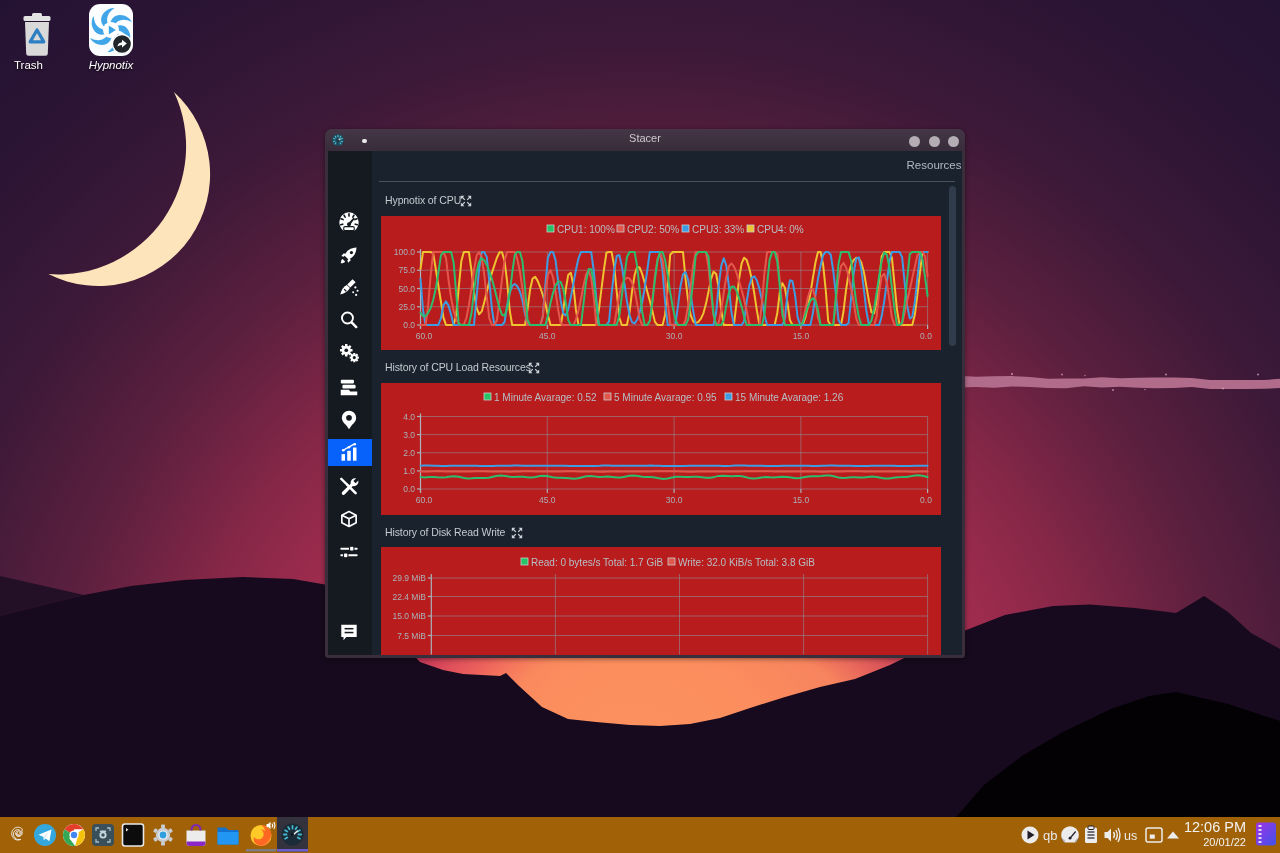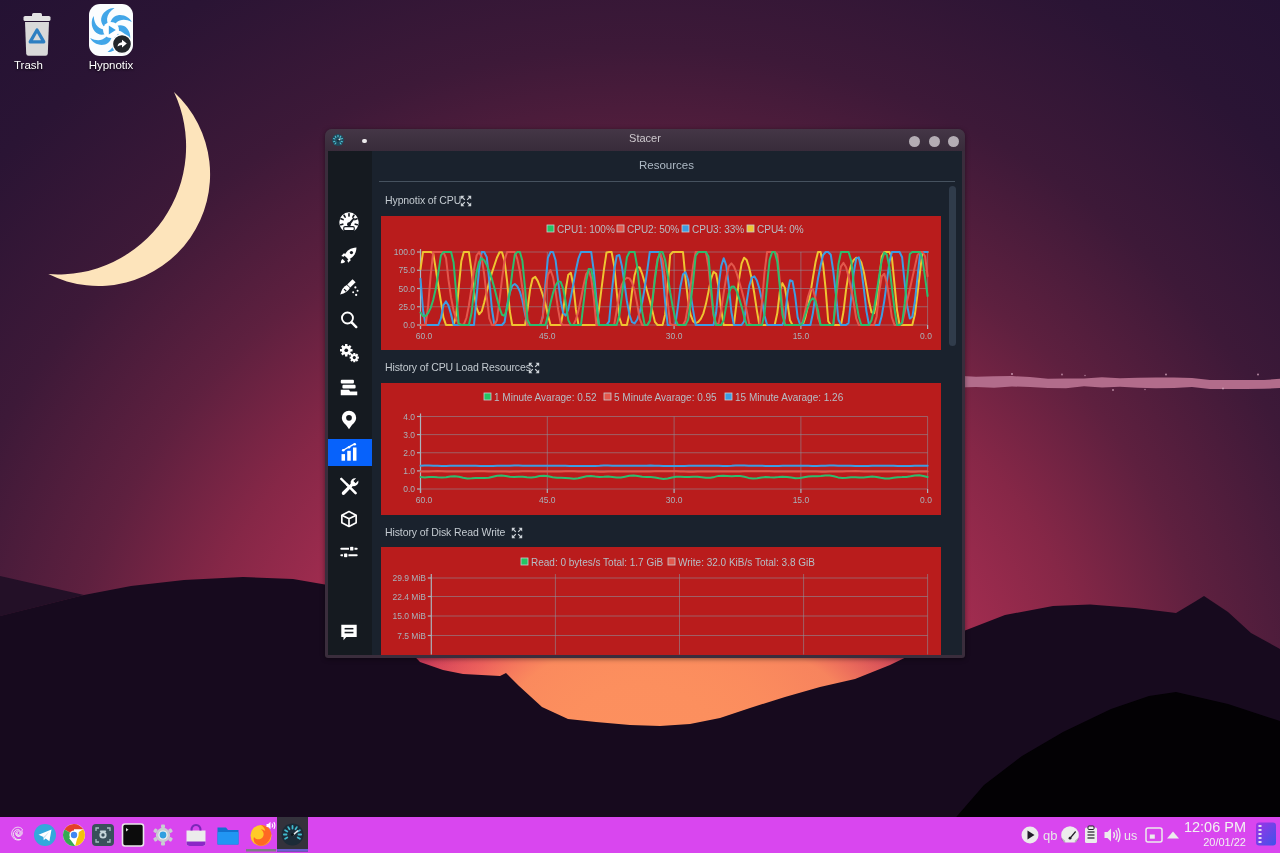--- a/index.html
+++ b/index.html
@@ -86,21 +86,21 @@
         <path d="M0,-2 C-5.5,-7 -6,-16 3.5,-22 C-0.5,-22.5 -7,-19.5 -9.3,-13.5 C-11.3,-8 -8,-3 -3,-0.8 Z" transform="rotate(240)"></path>
         <path d="M0,-2 C-5.5,-7 -6,-16 3.5,-22 C-0.5,-22.5 -7,-19.5 -9.3,-13.5 C-11.3,-8 -8,-3 -3,-0.8 Z" transform="rotate(300)"></path>
       </g>
       <circle cx="0" cy="0" r="8" fill="#fff"></circle>
       <path d="M-2.2,-4.5 L4.8,0 -2.2,4.5 Z" fill="#3aa3e8"></path>
     </g>
     <circle cx="33" cy="40" r="9.5" fill="#22262a" stroke="#fff" stroke-width="1.3"></circle>
     <path d="M28.5,42.5 Q29,38.5 33,38.2 L33,35.8 37.8,39.6 33,43.4 33,40.9 Q30.2,41 28.5,42.5 Z" fill="#fff"></path>
   </svg>
 </div>
-<div class="abs" style="left:85px;top:59px;width:52px;height:14px;text-align:center;font-size:11.5px;color:#fff;text-shadow:0 1px 2px rgba(0,0,0,.8)">Hypnotix</div>
+<div class="abs" style="left:85px;top:59px;width:52px;height:14px;text-align:center;font-size:11.5px;font-style:italic;color:#fff;text-shadow:0 1px 2px rgba(0,0,0,.8)">Hypnotix</div>
 
 <div id="win">
   <div id="titlebar">
     <svg class="abs" style="left:7px;top:5px" width="12" height="12" viewBox="0 0 12 12">
       <circle cx="6" cy="6" r="6" fill="#1f4a5c"></circle>
       <g stroke="#4fc3d5" stroke-width="1.1" stroke-linecap="round">
         <line x1="6" y1="1.4" x2="6" y2="2.8"></line>
           <line x1="3.2" y1="2.2" x2="3.9" y2="3.4"></line>
         <line x1="8.8" y1="2.2" x2="8.1" y2="3.4"></line>
           <line x1="1.6" y1="4.5" x2="2.9" y2="5"></line>
@@ -217,21 +217,21 @@
 </svg>
 <svg class="sbi" style="top:491.5px" viewBox="0 0 20 20">
   <path d="M3,3.5 L17,3.5 17,14.5 7.5,14.5 5,17.5 5,14.5 3,14.5 Z" fill="#fff"></path>
   <g stroke="#151a20" stroke-width="1.4">
         <line x1="6" y1="7" x2="14" y2="7"></line>
         <line x1="6" y1="10.5" x2="14" y2="10.5"></line>
       </g>
 </svg>
 
   <div id="content">
-    <div class="abs" style="left:0;right:0;top:8px;text-align:center;font-size:11.5px;color:#aebac5">Resources</div>
+    <div class="abs" style="left:0;right:0;top:8px;text-align:right;font-size:11.5px;color:#aebac5">Resources</div>
     <div class="abs" style="left:7px;right:7px;top:29.5px;height:1px;background:#46525f"></div>
     <div class="hdr" style="left:13.5px;top:43px">Hypnotix of CPU</div>
 <svg class="abs" style="left:88px;top:44px" width="12" height="12" viewBox="0 0 12 12">
         <g stroke="#cdd3d8" stroke-width="1.2" fill="none">
           <path d="M4.8,4.8 L2,2 M7.2,4.8 L10,2 M7.2,7.2 L10,10 M4.8,7.2 L2,10"></path>
         </g>
         <g fill="#cdd3d8">
           <path d="M0.8,0.8 L4.4,0.8 0.8,4.4 Z"></path>
           <path d="M11.2,0.8 L11.2,4.4 7.6,0.8 Z"></path>
           <path d="M11.2,11.2 L7.6,11.2 11.2,7.6 Z"></path>
@@ -414,21 +414,21 @@
               <text x="45" y="91.5">7.5 MiB</text>
   </g>
   </g>
 </svg>
 </div>
 
     <div class="abs" style="left:577.5px;top:35px;width:7px;height:160px;border-radius:3.5px;background:#303c4b"></div>
   </div>
 </div>
 
-<div class="abs" id="taskbar" style="left:0;top:817px;width:1280px;height:36px;background:#d946ef">
+<div class="abs" id="taskbar" style="left:0;top:817px;width:1280px;height:36px;background:#a16207">
   <svg class="abs" style="left:0;top:0" width="1280" height="36" viewBox="0 0 1280 36">
 
   <path d="M22.3,12.1 C20.2,9.9 16.7,9.6 14.3,11.4 C11.4,13.5 10.9,17.8 13.1,20.6 C14.9,22.9 18.2,23.7 20.7,22.4 C18.8,23 16.4,22.5 15,21 C13,19 12.9,15.7 14.8,13.8 C16.3,12.3 18.9,12.2 20.3,13.8 C21.5,15.1 21.4,17.3 20,18.3 C19,19.1 17.4,18.8 16.8,17.7 C16.4,16.9 16.7,15.9 17.4,15.5 C16.8,16.1 16.9,17.1 17.6,17.5 C18.5,18 19.6,17.5 19.9,16.5 C20.3,15.3 19.4,14.1 18.2,14 C16.7,13.9 15.5,15.2 15.6,16.7 C15.7,18.5 17.6,19.9 19.4,19.4 C21.7,18.9 22.9,16.2 21.9,14.2 Z" fill="none" stroke="#efefef" stroke-width="0.95" stroke-linejoin="round"></path>
 
   <circle cx="45" cy="18" r="11" fill="#34a8dc"></circle>
   <path d="M38.5,17.8 L51.5,12.5 49.4,24.2 45.6,21.4 43.7,23.3 43.5,20.1 Z" fill="#fff"></path>
   <path d="M43.5,20.1 L49.3,14.5 44.6,21 Z" fill="#c8e4f2"></path>
 
   <g transform="translate(74,18)">
     <circle r="11" fill="#fff"></circle>

